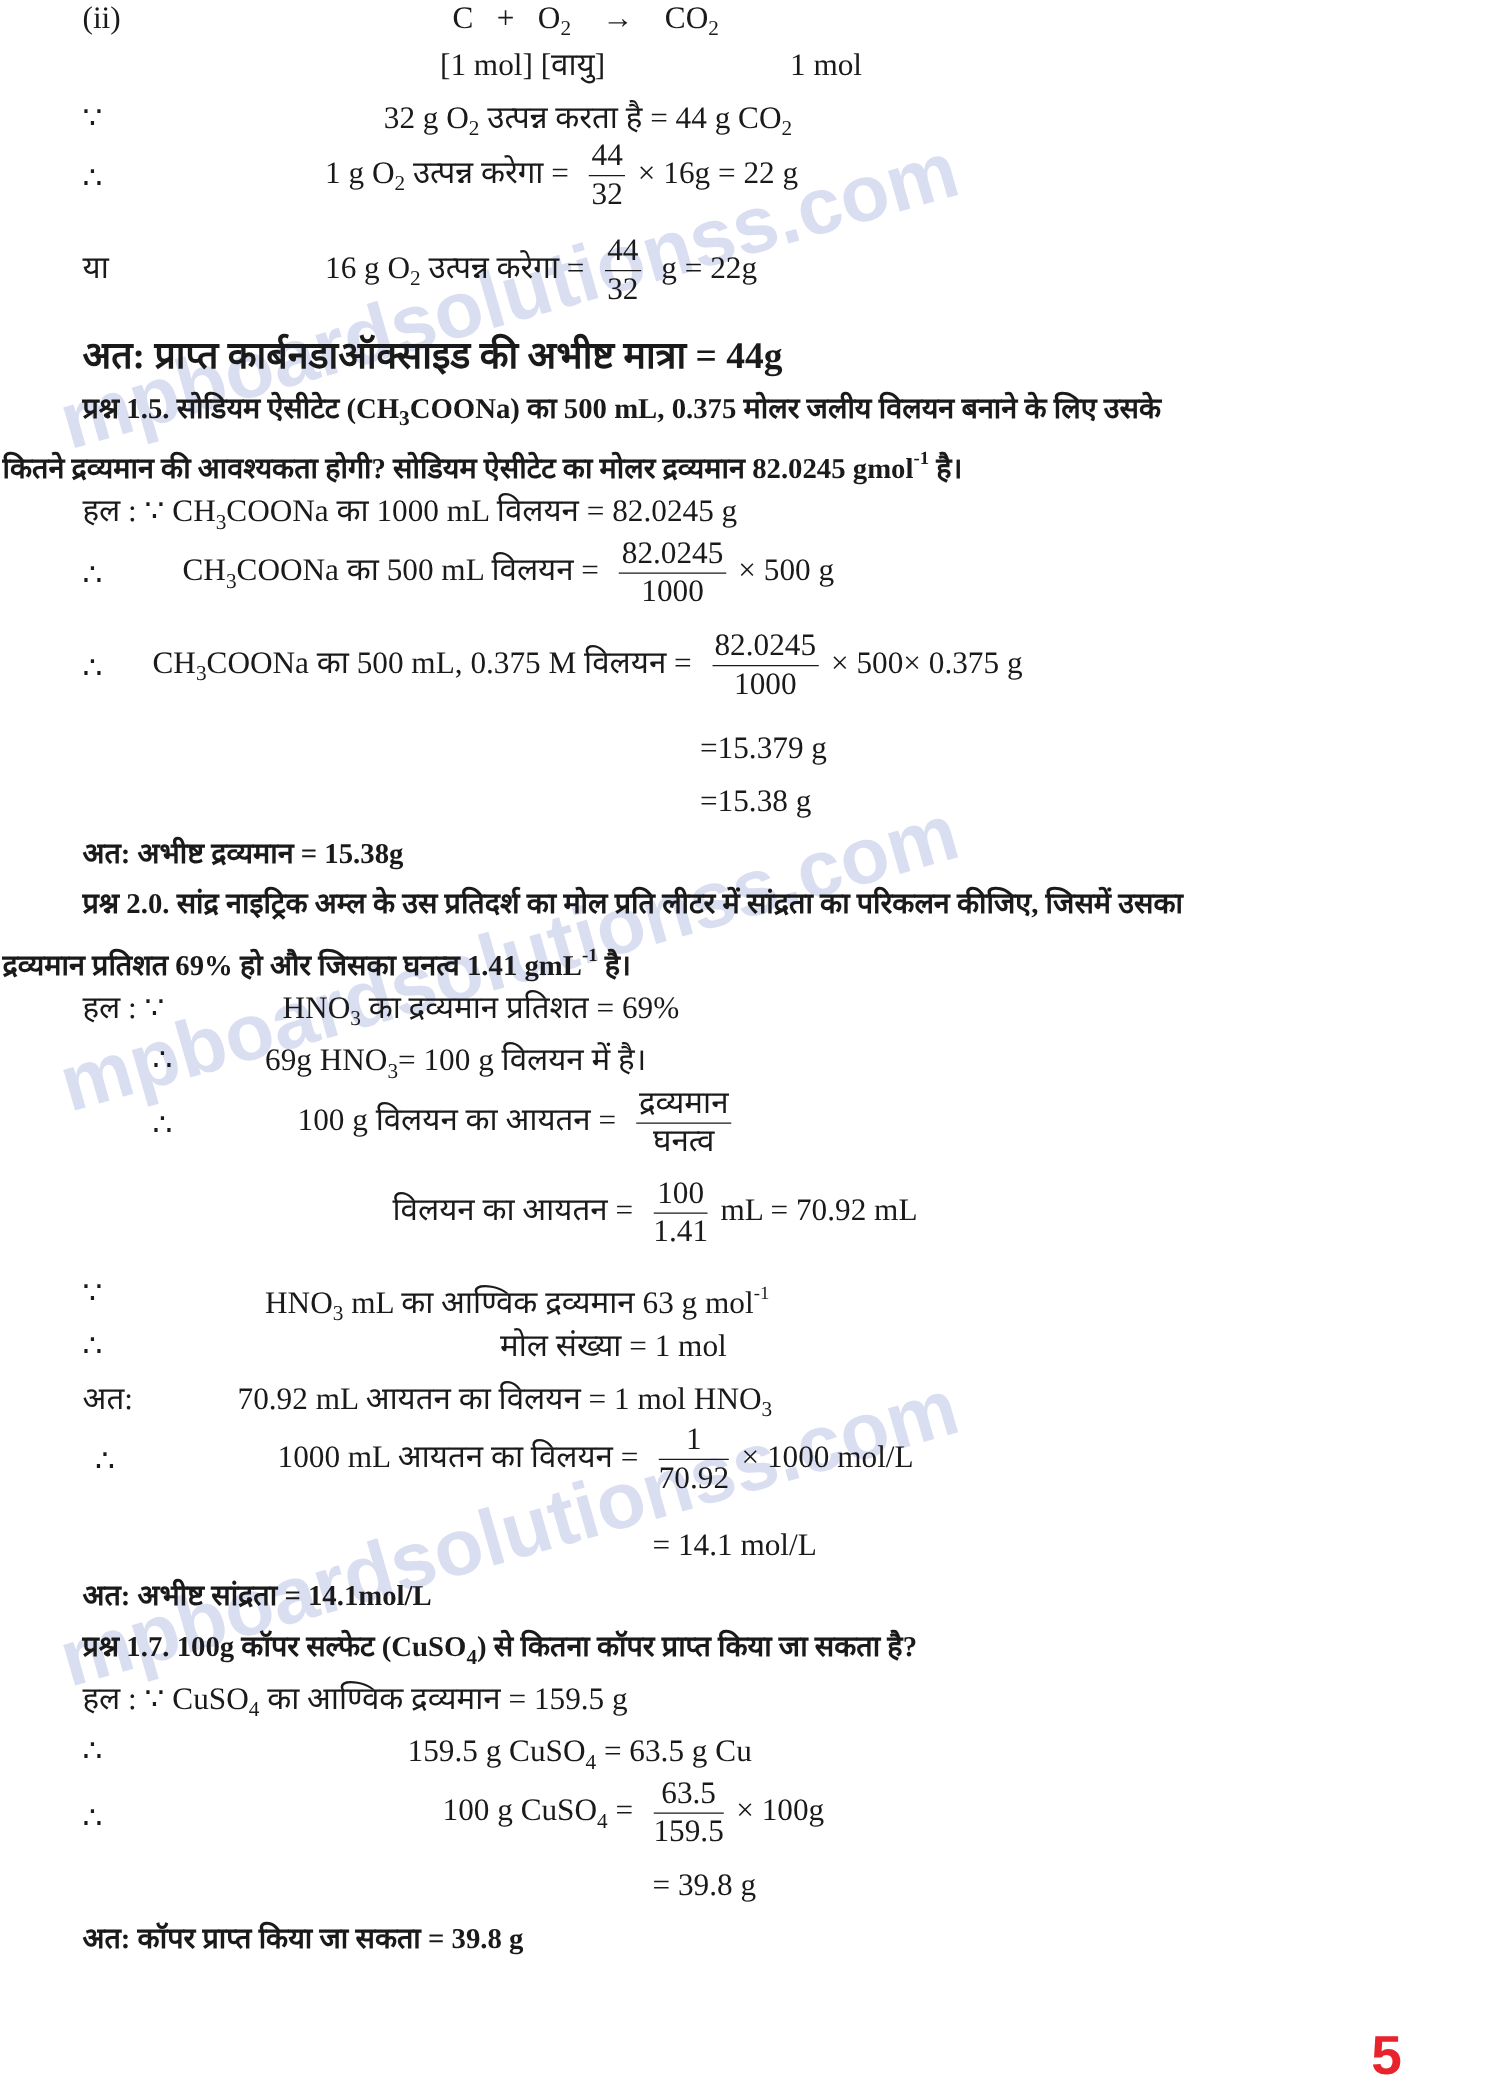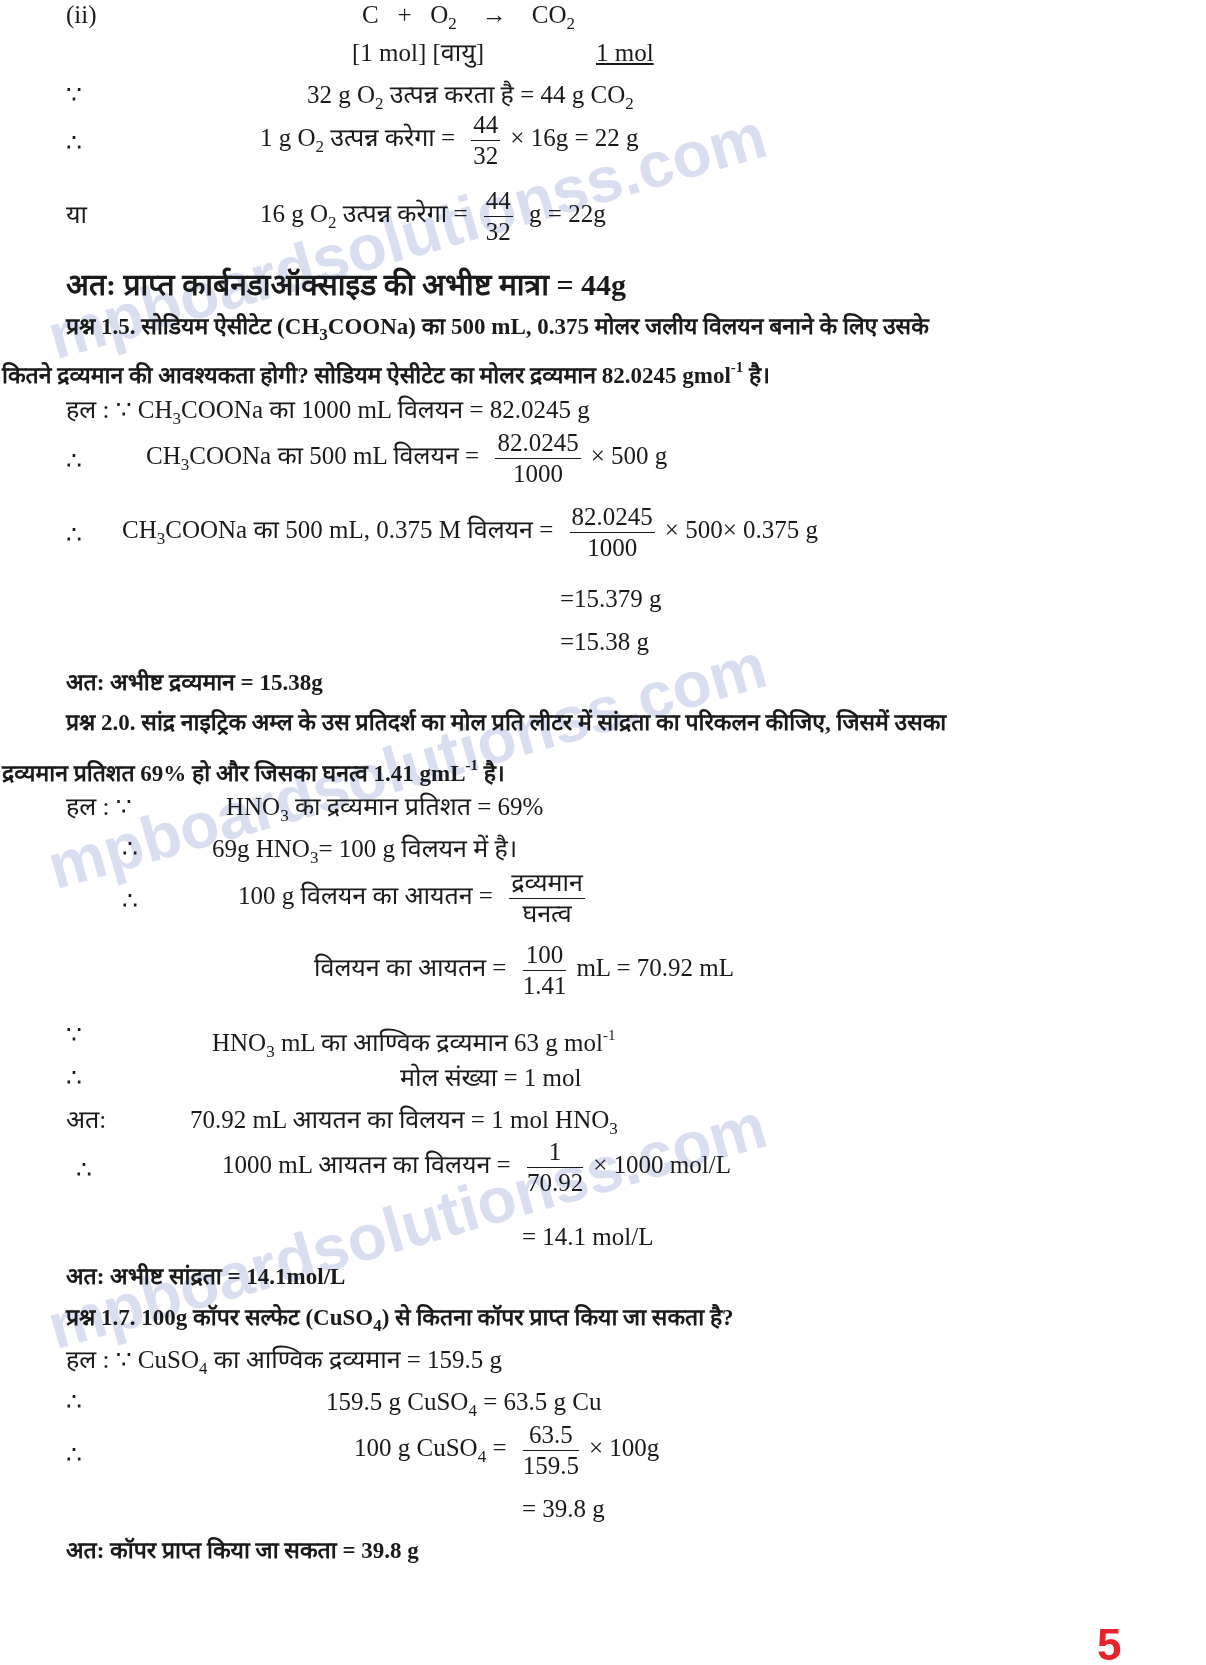--- a/index.html
+++ b/index.html
@@ -30,21 +30,21 @@
 
 <div class="wm" style="left:60px;top:300px;font-size:64px;transform:rotate(-16deg);">mpboardsolutionss.com</div>
 <div class="wm" style="left:60px;top:830px;font-size:64px;transform:rotate(-16deg);">mpboardsolutionss.com</div>
 <div class="wm" style="left:60px;top:1290px;font-size:64px;transform:rotate(-16deg);">mpboardsolutionss.com</div>
 
 <div class="ln" style="left:66px;top:0px;">(ii)</div>
 <div class="ln" style="left:362px;top:0px;">
   <span>C</span>&nbsp;&nbsp;&nbsp;<span>+</span>&nbsp;&nbsp;&nbsp;<span>O</span><span class="sub">2</span>&nbsp;&nbsp;&nbsp;&nbsp;<span>→</span>&nbsp;&nbsp;&nbsp;&nbsp;<span>CO</span><span class="sub">2</span>
 </div>
 <div class="ln" style="left:352px;top:38px;">[1 mol] [वायु]</div>
-<div class="ln" style="left:596px;top:38px;text-decoration:underline;">1 mol</div>
+<div class="ln" style="left:632px;top:38px;">1 mol</div>
 
 <div class="ln" style="left:66px;top:80px;">∵</div>
 <div class="ln" style="left:260px;top:80px;margin-left:47px;">
   <span>32 g O</span><span class="sub">2</span><span> उत्पन्न करता है = 44 g CO</span><span class="sub">2</span>
 </div>
 
 <div class="ln" style="left:66px;top:128px;">∴</div>
 <div class="ln" style="left:260px;top:110px;">
   <span>1 g O</span><span class="sub">2</span><span> उत्पन्न करेगा =</span>
   <span class="frac"><span class="num">44</span><span class="den">32</span></span><span>× 16g = 22 g</span>

